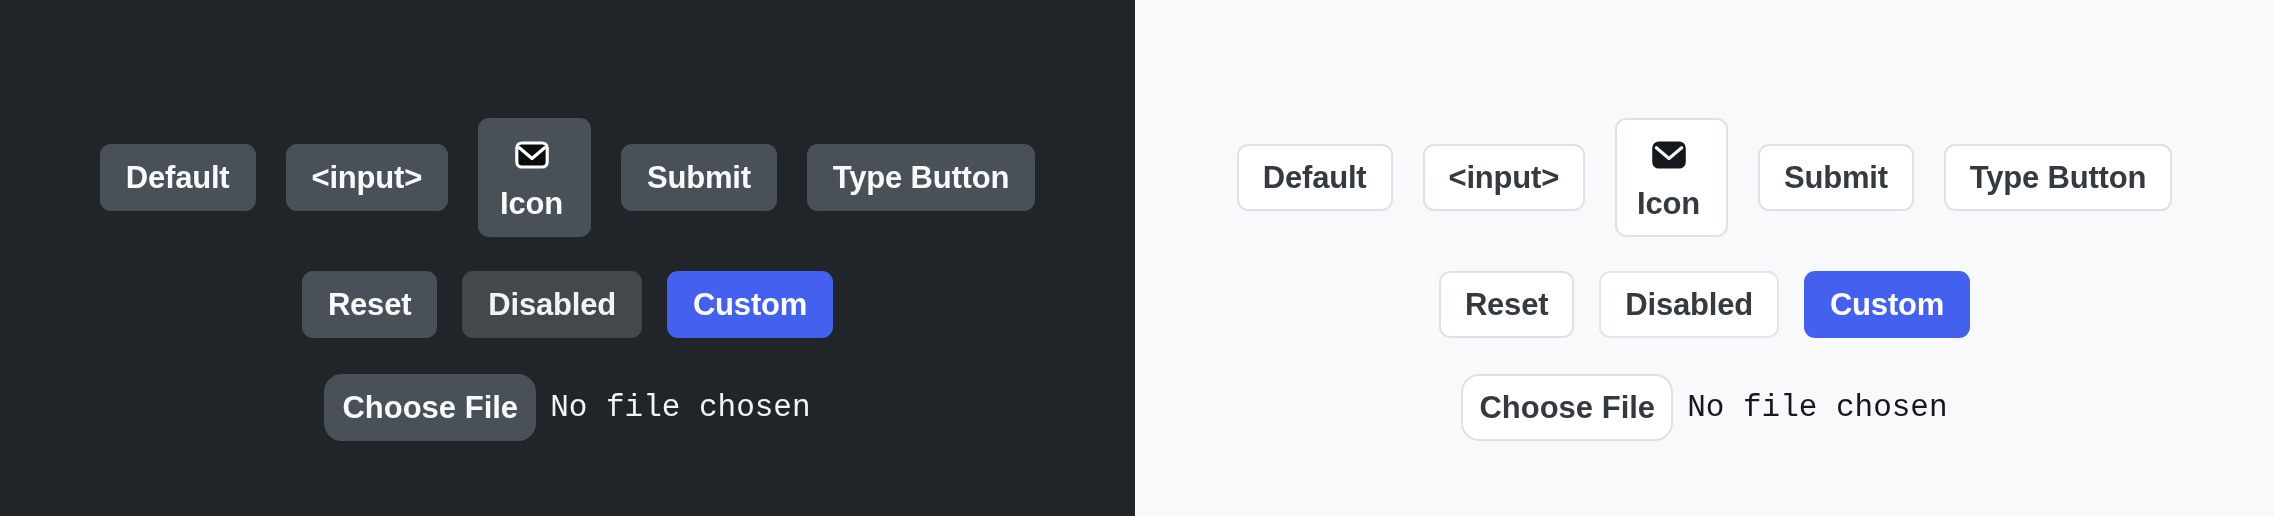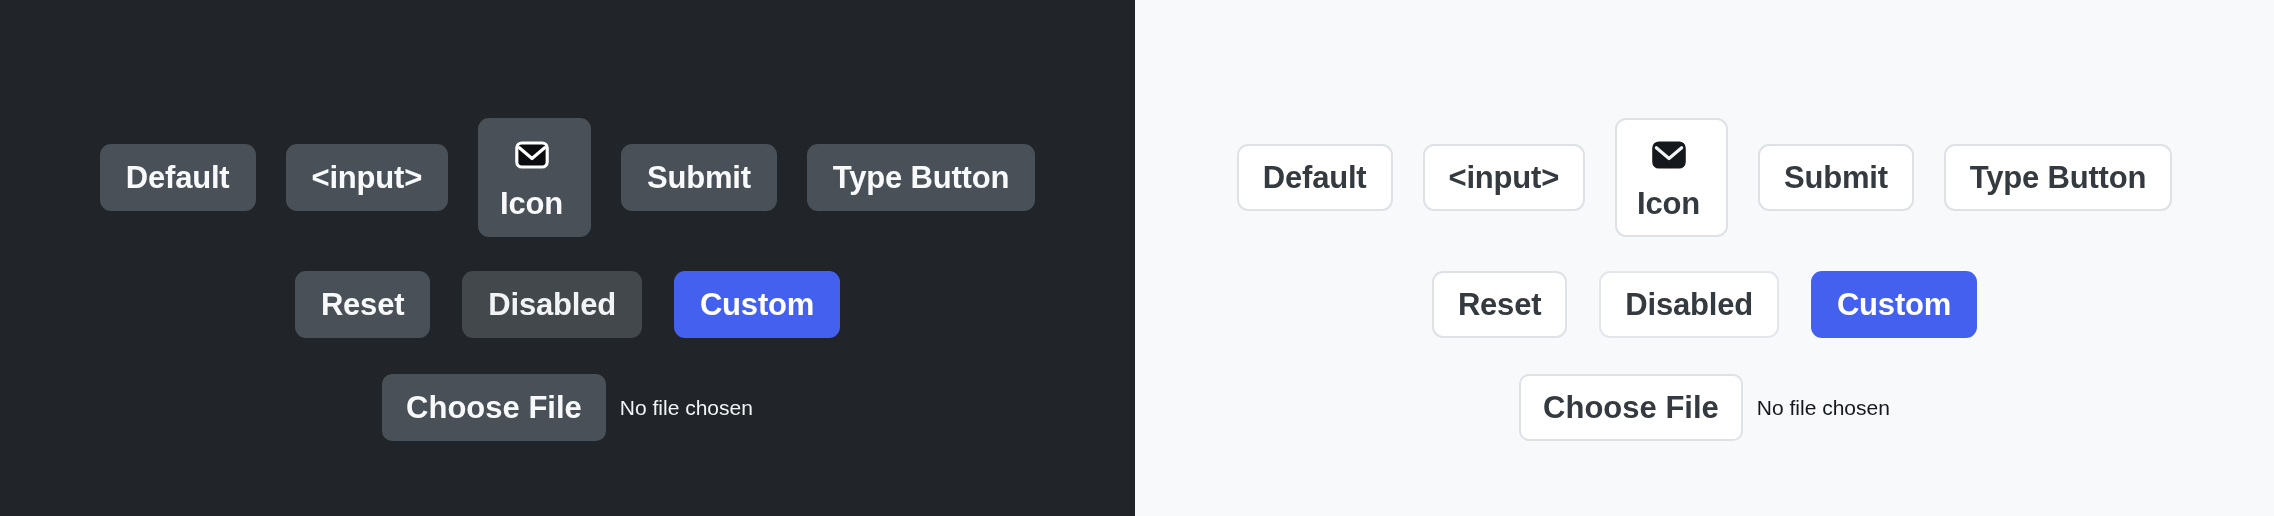--- a/index.html
+++ b/index.html
@@ -25,21 +25,21 @@
   .pane-dark{ width:1135px; background:#212529; }
   .pane-light{ width:1139px; background:#f8f9fa; }
 
   .row{
     display:flex;
     align-items:center;
     justify-content:center;
     flex-wrap:nowrap;
   }
   .row1{ gap:30px; }
-  .row2{ gap:32px; margin-top:34px; }
+  .row2{ gap:25px; margin-top:34px; }
   .row3{ margin-top:36px; display:flex; align-items:center; }
 
   
   .btn{
     box-sizing:border-box;
     font-family:"Liberation Sans", sans-serif;
     font-weight:bold;
     font-size:31px;
     line-height:1;
     letter-spacing:-0.2px;
@@ -100,30 +100,30 @@
   .pane-light .btn-icon .envelope svg .env-flap{ stroke:#f4f5f7; }
 
   
   .file-field{ display:inline-flex; align-items:center; }
   .file-btn{
     box-sizing:border-box;
     font-family:"Liberation Sans", sans-serif;
     font-weight:bold;
     font-size:31px;
     line-height:1;
-    border-radius:10px;
-    padding:16px 22px;
+    border-radius:18px;
+    padding:16px 16px;
     border:2px solid transparent;
     cursor:pointer;
     white-space:nowrap;
   }
   .file-name{
-    font-family:Liberation Sans, sans-serif;
+    font-family:Liberation Mono, monospace;
     font-weight:normal;
-    font-size:21px;
+    font-size:31px;
     line-height:1;
     margin-left:14px;
     white-space:nowrap;
   }
   .pane-dark .file-btn{ background:#495057; color:#f8f9fa; border-color:#495057; }
   .pane-dark .file-name{ color:#f1f3f5; }
   .pane-light .file-btn{ background:#ffffff; color:#343a40; border-color:#dee2e6; }
   .pane-light .file-name{ color:#15181c; }
 </style>
 </head>

